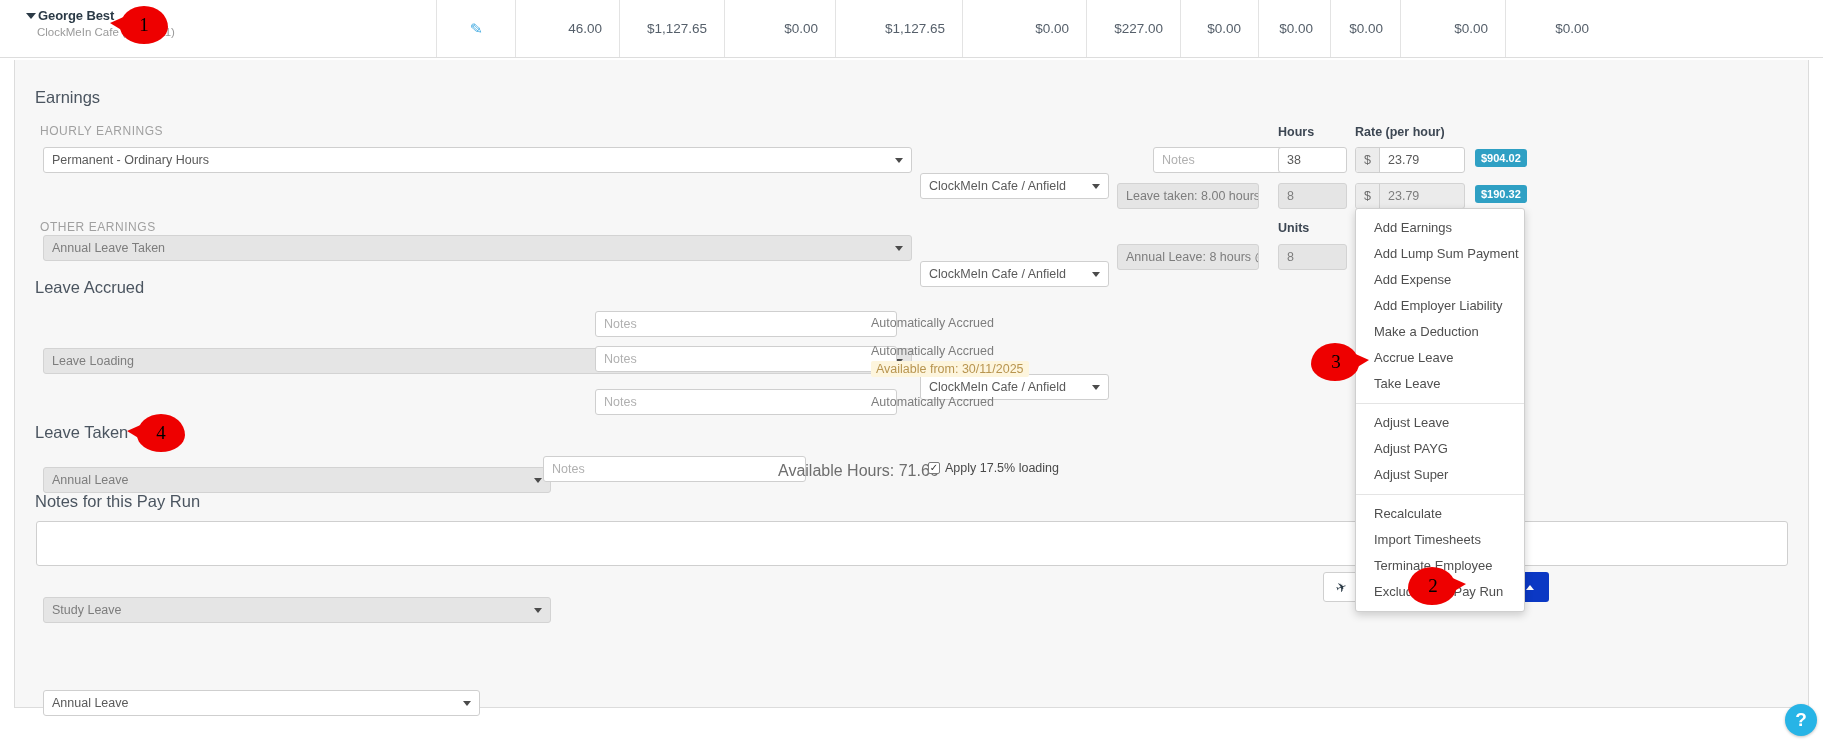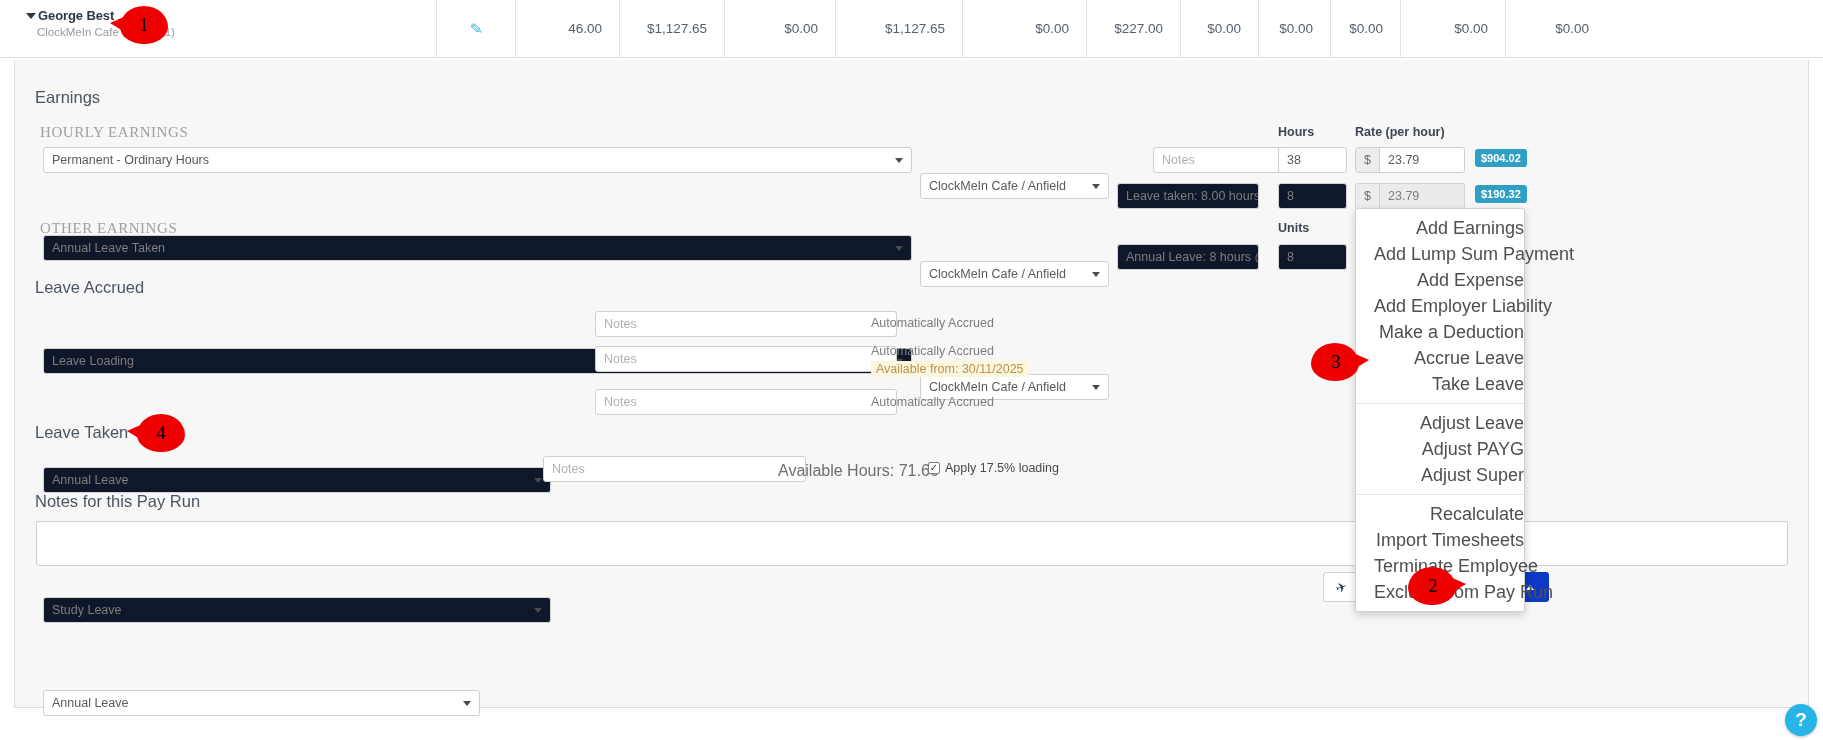--- a/index.html
+++ b/index.html
@@ -57,42 +57,42 @@
     background:#f7f7f7;
     border:1px solid #dcdcdc;
     border-top:none;
   }
   .panel-inner { position:relative; width:100%; height:100%; }
 
   .section-title {
     font-size:16.5px; color:#4b5560; font-weight:normal;
   }
   .sub-label {
-    font-size:15px; color:#a0a0a0; letter-spacing:0.55px;font-family:Liberation Serif, serif;
+    font-size:12px; color:#a0a0a0; letter-spacing:0.55px;
   }
 
   
   .abs { position:absolute; }
 
   .sel, .txt {
     height:26px; line-height:24px;
     border:1px solid #cfcfcf; border-radius:3px;
     background:#fff; font-size:12.5px; color:#5a5a5a;
     padding:0 8px;
     display:flex; align-items:center;
     white-space:nowrap; overflow:hidden;
   }
   .sel { position:relative; padding-right:22px; }
   .sel .arrow {
     position:absolute; right:8px; top:50%; margin-top:-2px;
     width:0;height:0;
     border-left:4.5px solid transparent; border-right:4.5px solid transparent;
     border-top:5.5px solid #4b4b4b;
   }
-  .sel.disabled, .txt.disabled { background:#0f172a; color:#7d7d7d; border-color:#d3d3d3; }
+  .sel.disabled, .txt.disabled { background:#e5e5e5; color:#7d7d7d; border-color:#d3d3d3; }
   .txt.ph { color:#b0b0b0;margin-left:36px; }
 
   .col-head { font-size:12.5px; font-weight:bold; color:#3d4753; }
 
   .money-input {
     display:flex; height:26px; border-radius:3px; overflow:hidden;
     border:1px solid #cfcfcf; background:#fff;
   }
   .money-input .pre {
     width:24px; background:#ececec; border-right:1px solid #cfcfcf;
@@ -149,22 +149,22 @@
   }
 
   
   .menu {
     position:absolute;
     background:#fff; border:1px solid #cfcfcf; border-radius:3px;
     box-shadow:0 3px 9px rgba(0,0,0,0.18);
     padding:6px 0; z-index:40;
   }
   .menu-item {
-    padding:4px 0 4px 18px;
-    font-size:18px; color:#4f4f4f; white-space:nowrap; line-height:18px;text-align:right;
+    padding:4px 10px 4px 18px;
+    font-size:13px; color:#4f4f4f; white-space:nowrap; line-height:18px;
   }
   .menu-sep { height:1px; background:#e4e4e4; margin:6px 0; }
 
   
   .callout {
     position:absolute; z-index:60;
     width:58px; height:38px;
     display:flex; align-items:center; justify-content:center;
   }
   .callout .bubble {

